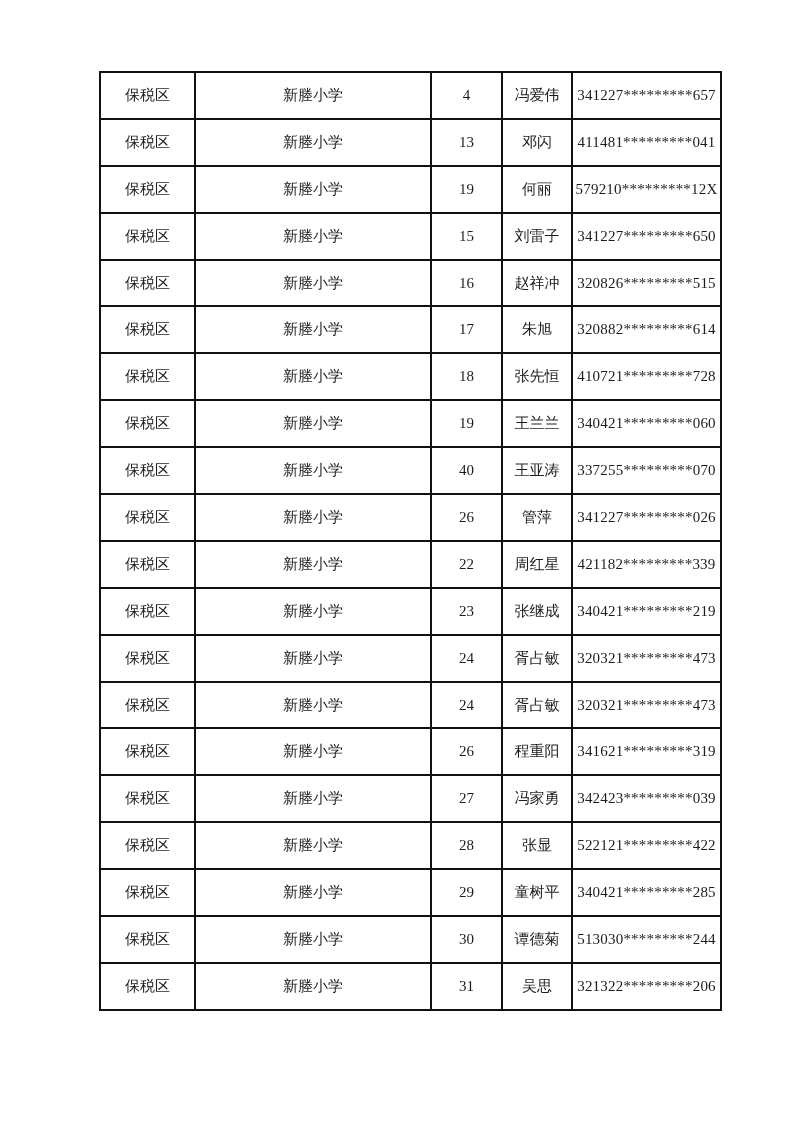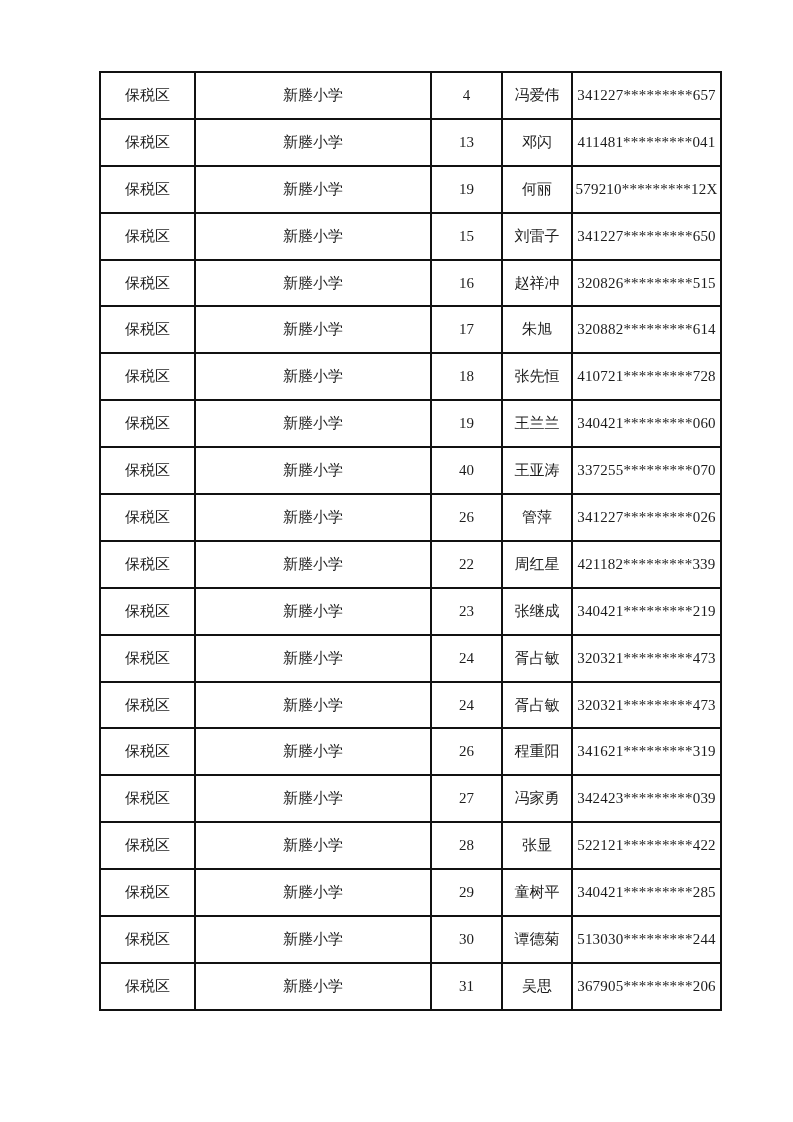--- a/index.html
+++ b/index.html
@@ -192,17 +192,17 @@
     <td class="cell-school">新塍小学</td>
     <td class="cell-number">30</td>
     <td class="cell-name">谭德菊</td>
     <td class="cell-id">513030*********244</td>
   </tr>
         <tr>
     <td class="cell-district">保税区</td>
     <td class="cell-school">新塍小学</td>
     <td class="cell-number">31</td>
     <td class="cell-name">吴思</td>
-    <td class="cell-id">367905*********206</td>
+    <td class="cell-id">321322*********206</td>
   </tr>
       </tbody>
   </table>
 </div>
 
 </body></html>

